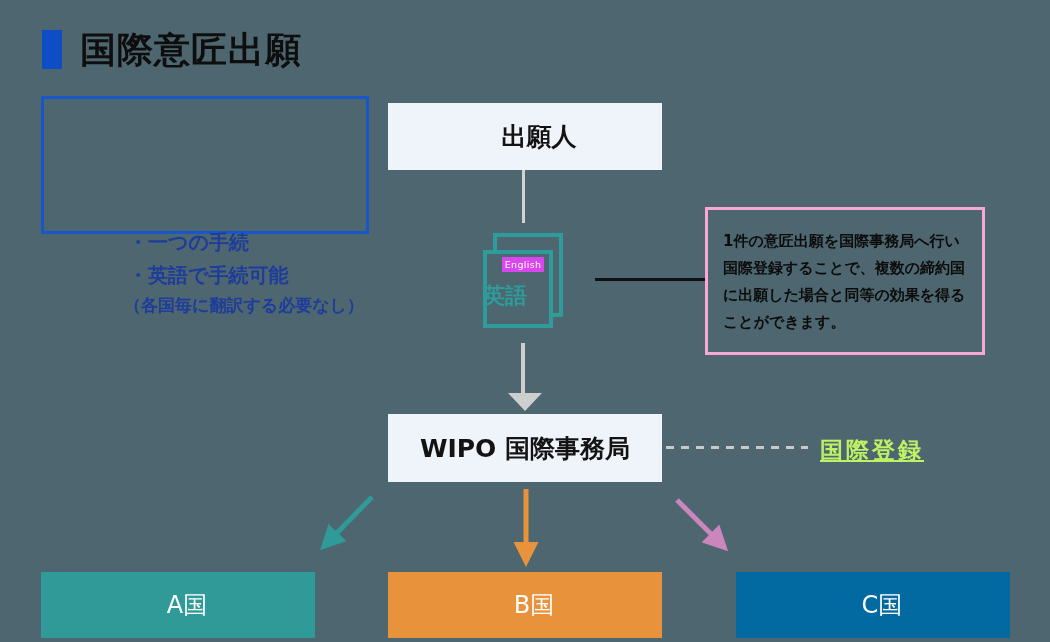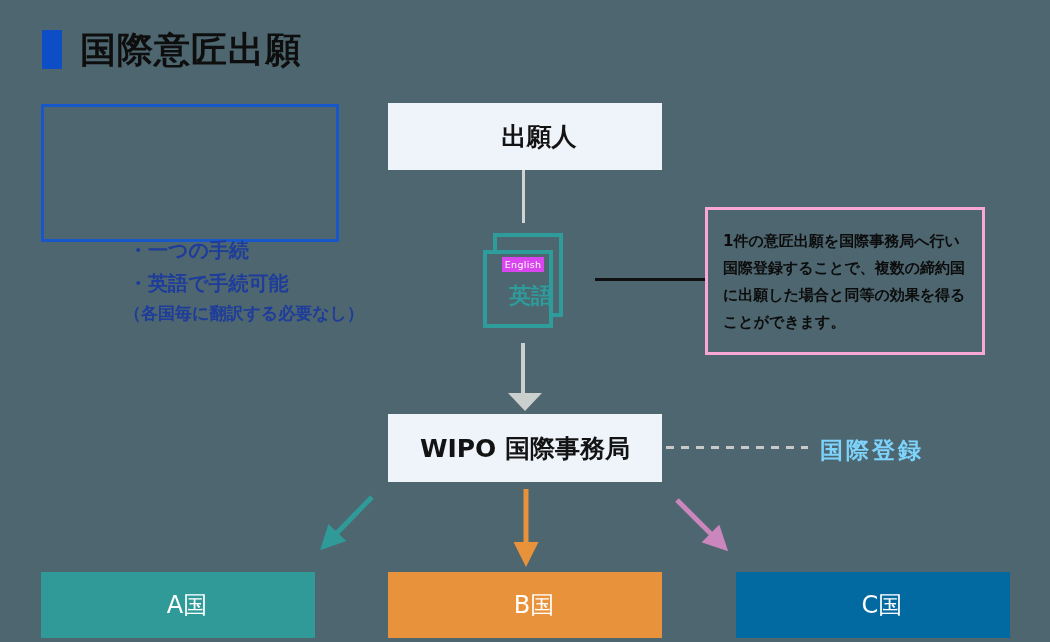--- a/index.html
+++ b/index.html
@@ -9,57 +9,57 @@
     background:#4d666f; overflow:hidden;
     font-family:"DejaVu Sans","Liberation Sans",sans-serif;
   }
   .abs { position:absolute; }
 
   
   .title-bullet { left:42px; top:30px; width:20px; height:39px; background:#0d4ec6; }
   .page-title { left:80px; top:26px; font-size:36px; font-weight:bold; color:#0e0e0e; letter-spacing:1px; white-space:nowrap; }
 
   
-  .info-box { left:41px; top:104px; width:298px; height:138px; border:3px solid #1757c9; background:transparent; }
+  .info-box { left:41px; top:96px; width:328px; height:138px; border:3px solid #1757c9; background:transparent; }
   .info-line { position:absolute; color:#1e3c9b; font-weight:bold; white-space:nowrap; }
   .info-line1 { left:84px; top:130px; font-size:20px; }
   .info-line2 { left:84px; top:163px; font-size:20px; }
   .info-line3 { left:80px; top:195px; font-size:17px; }
 
   
   .flow-box { background:#eff3fa; display:flex; align-items:center; justify-content:center; color:#131313; font-weight:bold; white-space:nowrap; }
   .applicant-box { left:388px; top:103px; width:274px; height:67px; font-size:25px;padding-left:28px; }
   .wipo-box { left:388px; top:414px; width:274px; height:68px; font-size:25px; }
 
   
   .line-app-doc { left:522px; top:170px; width:3px; height:53px; background:#d0d3d2; }
 
   
   .doc-back { left:493px; top:233px; width:70px; height:84px; border:4px solid #2d9c9b; background:transparent; }
   .doc-front { left:483px; top:250px; width:70px; height:78px; border:4px solid #2d9c9b; background:#4d666f; }
   .doc-banner { left:502px; top:257px; width:42px; height:15px; background:#d946ef; color:#ffffff;
     font-size:9.5px; display:flex; align-items:center; justify-content:center; letter-spacing:0.3px; }
-  .doc-label { left:483px; top:281px; width:70px; text-align:right; font-size:22px; font-weight:bold; color:#2d9c9b; }
+  .doc-label { left:483px; top:281px; width:70px; text-align:left; font-size:22px; font-weight:bold; color:#2d9c9b; }
 
   
   .line-doc-note { left:595px; top:278px; width:111px; height:3px; background:#101010; }
 
   
   .note-box { left:705px; top:207px; width:280px; height:148px; border:3px solid #f9a8d4; background:transparent; padding:18px 0 0 15px; }
   .note-line { font-size:15px; font-weight:bold; color:#0c0c0c; line-height:27px; white-space:nowrap; }
 
   
   .arrow-gray-shaft { left:521px; top:343px; width:4px; height:51px; background:#cbcfce; }
   .arrow-gray-head { left:508px; top:393px; width:0; height:0;
     border-left:17px solid transparent; border-right:17px solid transparent; border-top:18px solid #cbcfce; }
 
   
   .dashed-line { left:666px; top:446px; width:142px; height:3px;
     background:repeating-linear-gradient(90deg,#c9c9c9 0 8px,transparent 8px 15px); }
-  .reg-label { left:820px; top:435px; font-size:23px; font-weight:bold; color:#7dd3fc; letter-spacing:3px; white-space:nowrap; }
+  .reg-label { left:820px; top:435px; font-size:23px; font-weight:bold; color:#bef264; letter-spacing:3px; white-space:nowrap;text-decoration:underline; }
 
   
   .arrows-svg { left:0; top:0; width:1050px; height:642px; pointer-events:none; }
 
   
   .country-box { top:572px; width:274px; height:66px; display:flex; align-items:center; justify-content:center;
     color:#ffffff; font-size:24px; font-weight:500; white-space:nowrap;padding-left:18px; }
   .country-a { left:41px; }
   .country-b { left:388px; }
   .country-c { left:736px; }

